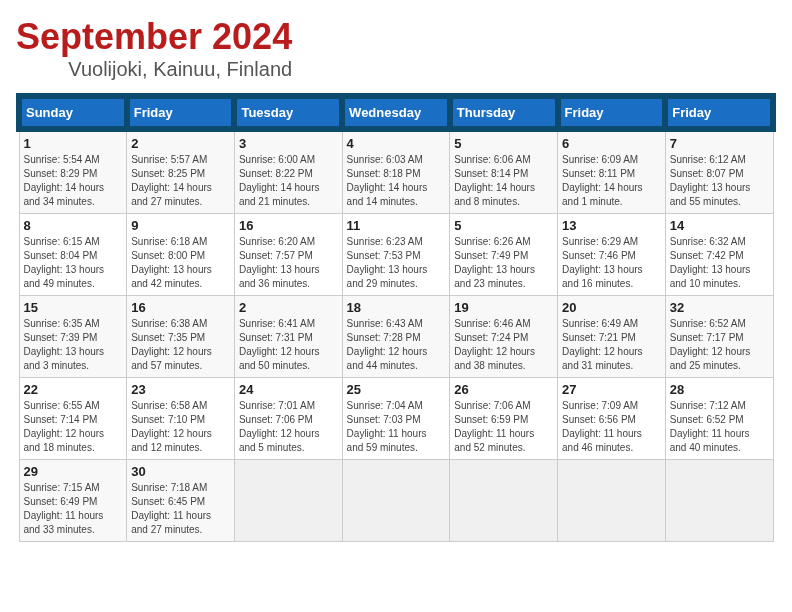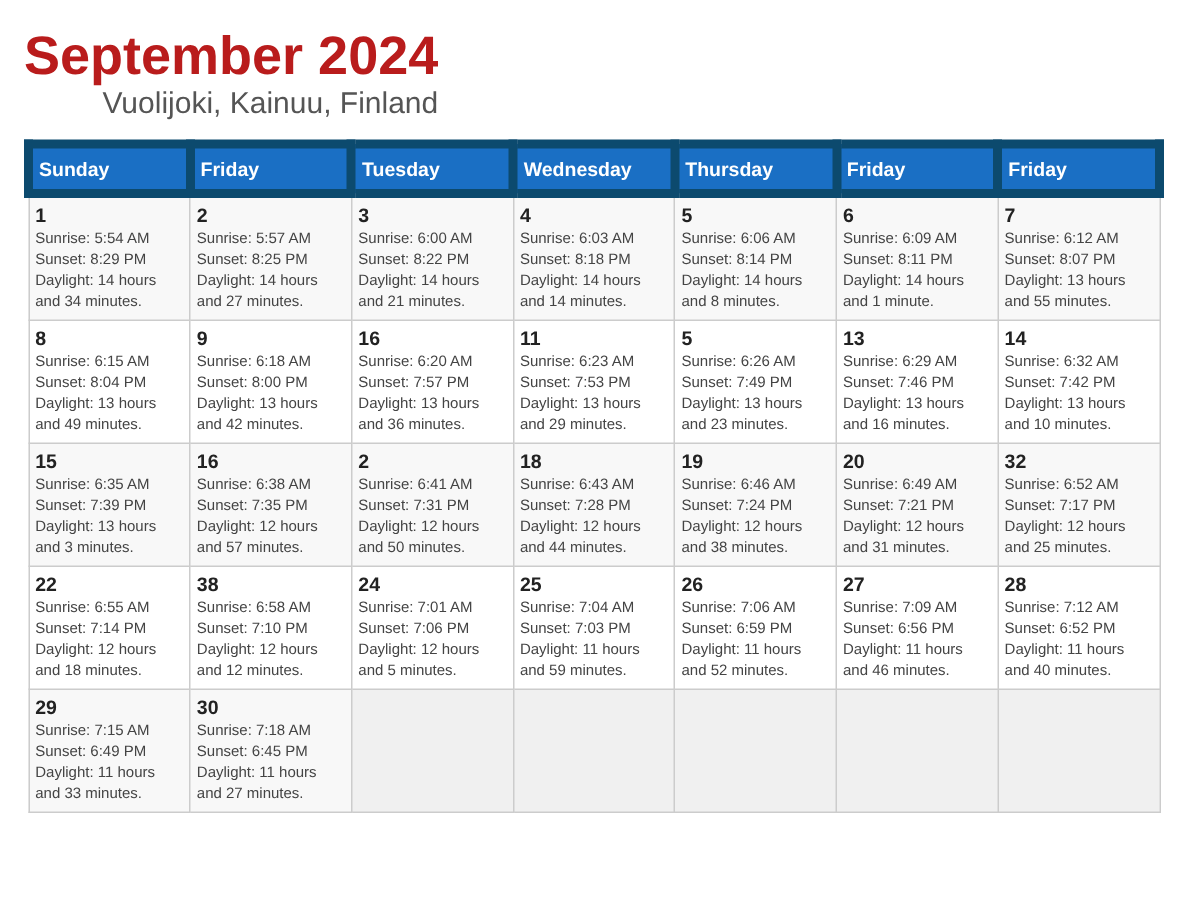--- a/index.html
+++ b/index.html
@@ -137,21 +137,21 @@
         <td><span class="day-number">15</span><span class="day-info">Sunrise: 6:35 AM<br>Sunset: 7:39 PM<br>Daylight: 13 hours and 3 minutes.</span></td>
         <td><span class="day-number">16</span><span class="day-info">Sunrise: 6:38 AM<br>Sunset: 7:35 PM<br>Daylight: 12 hours and 57 minutes.</span></td>
         <td><span class="day-number">2</span><span class="day-info">Sunrise: 6:41 AM<br>Sunset: 7:31 PM<br>Daylight: 12 hours and 50 minutes.</span></td>
         <td><span class="day-number">18</span><span class="day-info">Sunrise: 6:43 AM<br>Sunset: 7:28 PM<br>Daylight: 12 hours and 44 minutes.</span></td>
         <td><span class="day-number">19</span><span class="day-info">Sunrise: 6:46 AM<br>Sunset: 7:24 PM<br>Daylight: 12 hours and 38 minutes.</span></td>
         <td><span class="day-number">20</span><span class="day-info">Sunrise: 6:49 AM<br>Sunset: 7:21 PM<br>Daylight: 12 hours and 31 minutes.</span></td>
         <td><span class="day-number">32</span><span class="day-info">Sunrise: 6:52 AM<br>Sunset: 7:17 PM<br>Daylight: 12 hours and 25 minutes.</span></td>
       </tr>
       <tr>
         <td><span class="day-number">22</span><span class="day-info">Sunrise: 6:55 AM<br>Sunset: 7:14 PM<br>Daylight: 12 hours and 18 minutes.</span></td>
-        <td><span class="day-number">38</span><span class="day-info">Sunrise: 6:58 AM<br>Sunset: 7:10 PM<br>Daylight: 12 hours and 12 minutes.</span></td>
+        <td><span class="day-number">23</span><span class="day-info">Sunrise: 6:58 AM<br>Sunset: 7:10 PM<br>Daylight: 12 hours and 12 minutes.</span></td>
         <td><span class="day-number">24</span><span class="day-info">Sunrise: 7:01 AM<br>Sunset: 7:06 PM<br>Daylight: 12 hours and 5 minutes.</span></td>
         <td><span class="day-number">25</span><span class="day-info">Sunrise: 7:04 AM<br>Sunset: 7:03 PM<br>Daylight: 11 hours and 59 minutes.</span></td>
         <td><span class="day-number">26</span><span class="day-info">Sunrise: 7:06 AM<br>Sunset: 6:59 PM<br>Daylight: 11 hours and 52 minutes.</span></td>
         <td><span class="day-number">27</span><span class="day-info">Sunrise: 7:09 AM<br>Sunset: 6:56 PM<br>Daylight: 11 hours and 46 minutes.</span></td>
         <td><span class="day-number">28</span><span class="day-info">Sunrise: 7:12 AM<br>Sunset: 6:52 PM<br>Daylight: 11 hours and 40 minutes.</span></td>
       </tr>
       <tr>
         <td><span class="day-number">29</span><span class="day-info">Sunrise: 7:15 AM<br>Sunset: 6:49 PM<br>Daylight: 11 hours and 33 minutes.</span></td>
         <td><span class="day-number">30</span><span class="day-info">Sunrise: 7:18 AM<br>Sunset: 6:45 PM<br>Daylight: 11 hours and 27 minutes.</span></td>
         <td class="empty-cell"></td>

